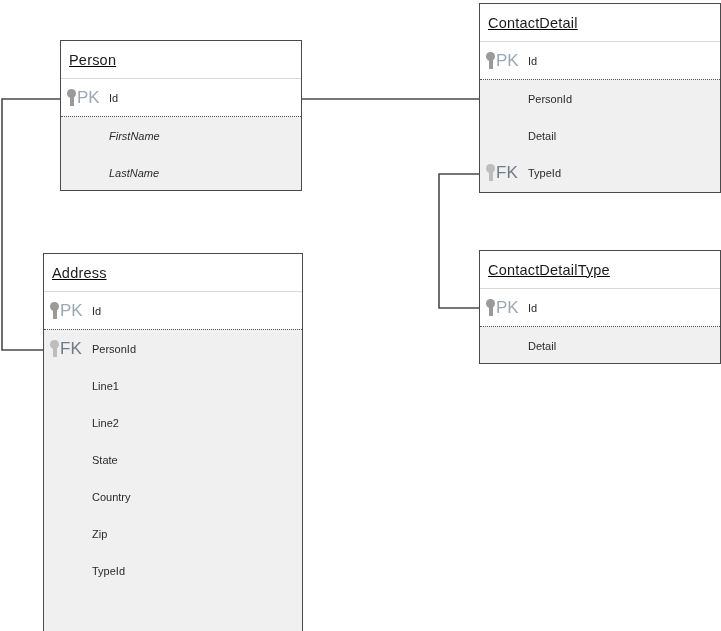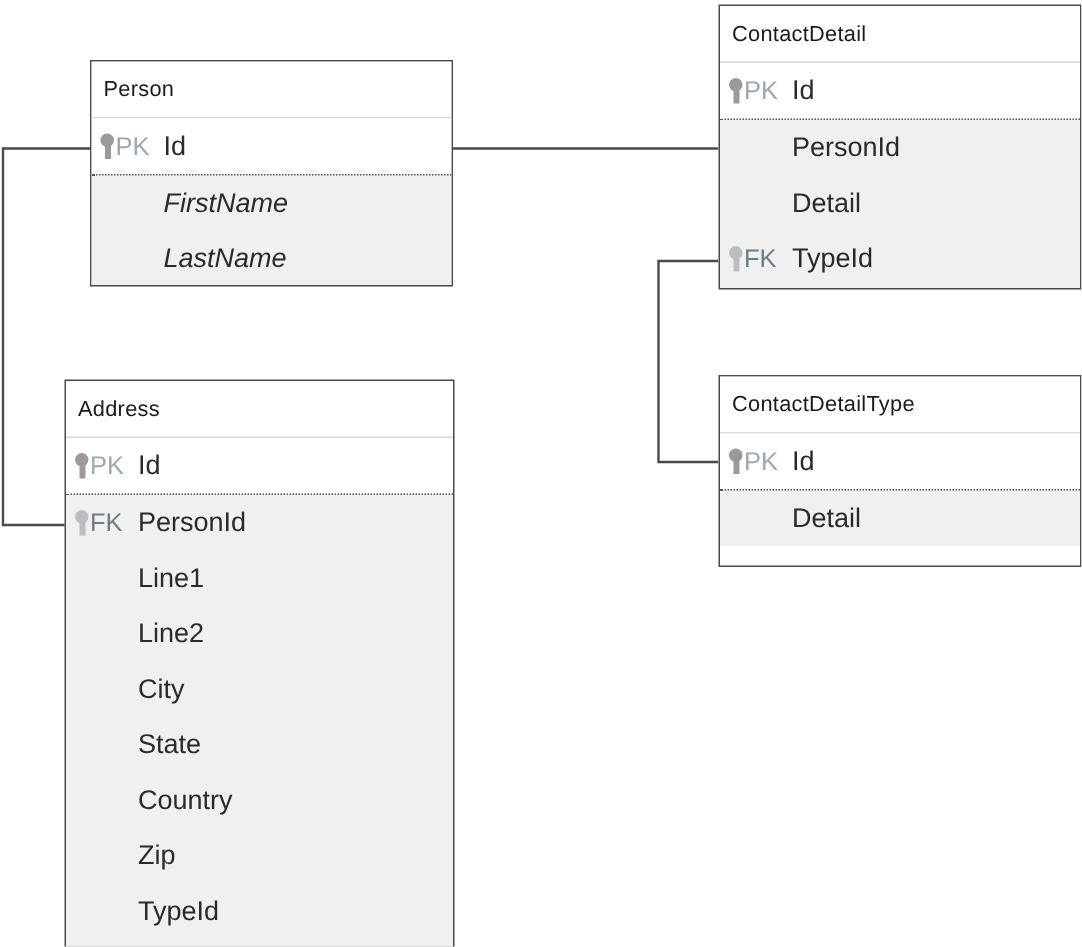--- a/index.html
+++ b/index.html
@@ -41,20 +41,21 @@
   }
 
   .entity-header {
     box-sizing: border-box;
     height: 38px;
     background: #ffffff;
     border-bottom: 1px solid #d8d8d8;
     display: flex;
     align-items: center;
     padding-left: 8px;
+    text-decoration: underline;
   }
   .entity-title {
     font-size: 14.5px;
     color: #1b1b1b;
     letter-spacing: .2px;
     white-space: nowrap;
   }
 
   
   .pk-section {
@@ -114,21 +115,21 @@
   }
 
   .key-label {
     font-size: 17px;
     line-height: 1;
   }
   .key-label.pk { color: #9aa8b4; }
   .key-label.fk { color: #6f7b86; }
 
   .field-name {
-    font-size: 18px;
+    font-size: 11px;
     color: #2a2a2a;
     white-space: nowrap;
   }
 </style>
 </head>
 <body>
 
 <div id="canvas">
 
   <svg id="connectors" width="721" height="631" viewBox="0 0 721 631" xmlns="http://www.w3.org/2000/svg">
@@ -217,41 +218,37 @@
           <div class="field-row">
             <div class="key-slot"></div>
             <span class="field-name">Line1</span>
           </div>
           <div class="field-row">
             <div class="key-slot"></div>
             <span class="field-name">Line2</span>
           </div>
           <div class="field-row">
             <div class="key-slot"></div>
-            <span class="field-name">City</span>
-          </div>
-          <div class="field-row">
-            <div class="key-slot"></div>
             <span class="field-name">State</span>
           </div>
           <div class="field-row">
             <div class="key-slot"></div>
             <span class="field-name">Country</span>
           </div>
           <div class="field-row">
             <div class="key-slot"></div>
             <span class="field-name">Zip</span>
           </div>
           <div class="field-row">
             <div class="key-slot"></div>
             <span class="field-name">TypeId</span>
           </div>
         </div>
       </div>
-      <div class="entity" style="left: 479px; top: 250px; width: 242px; height: 128px;">
+      <div class="entity" style="left: 479px; top: 250px; width: 242px; height: 114px;">
         <div class="entity-header">
           <span class="entity-title">ContactDetailType</span>
         </div>
         <div class="pk-section">
           <div class="field-row">
             <div class="key-slot">
               <span class="key-glyph"></span>
               <span class="key-label pk">PK</span>
             </div>
             <span class="field-name">Id</span>

